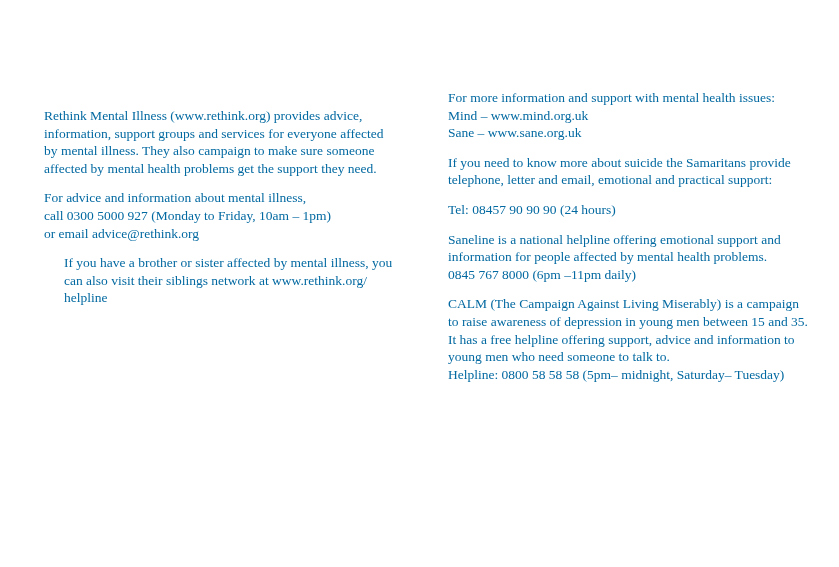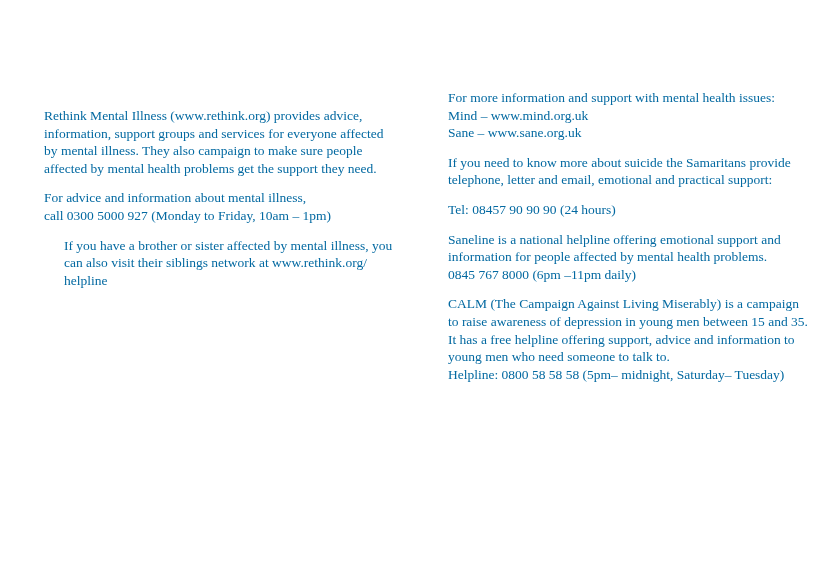--- a/index.html
+++ b/index.html
@@ -43,26 +43,27 @@
 </style>
 </head>
 <body>
 
 <div class="page" style="background: rgb(255, 255, 255); color: #0369a1;">
 
   <div class="column column-left">
     <div class="para">
         <div class="line">Rethink Mental Illness (www.rethink.org) provides advice,</div>
         <div class="line">information, support groups and services for everyone affected</div>
-        <div class="line">by mental illness. They also campaign to make sure people</div>
+        <div class="line">by mental illness. They also campaign to make sure someone</div>
         <div class="line">affected by mental health problems get the support they need.</div>
       </div>
     <div class="para">
         <div class="line">For advice and information about mental illness,</div>
         <div class="line">call 0300 5000 927 (Monday to Friday, 10am – 1pm)</div>
+        <div class="line">or email advice@rethink.org</div>
       </div>
     <div class="para extra-gap">
         <div class="line">If you have a brother or sister affected by mental illness, you</div>
         <div class="line">can also visit their siblings network at www.rethink.org/</div>
         <div class="line">helpline</div>
       </div>
   </div>
 
   <div class="column column-right">
     <div class="para">

